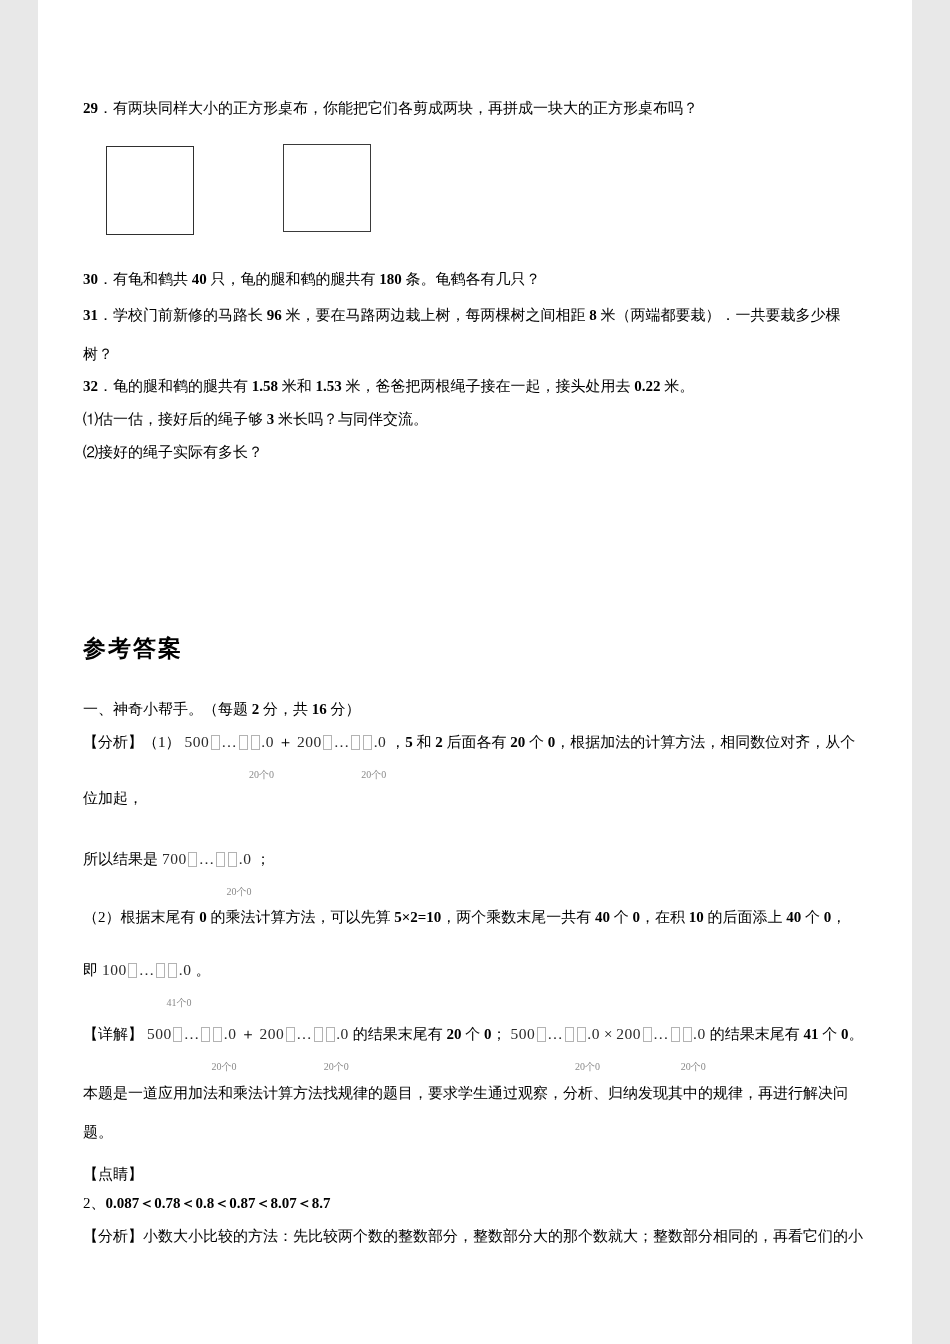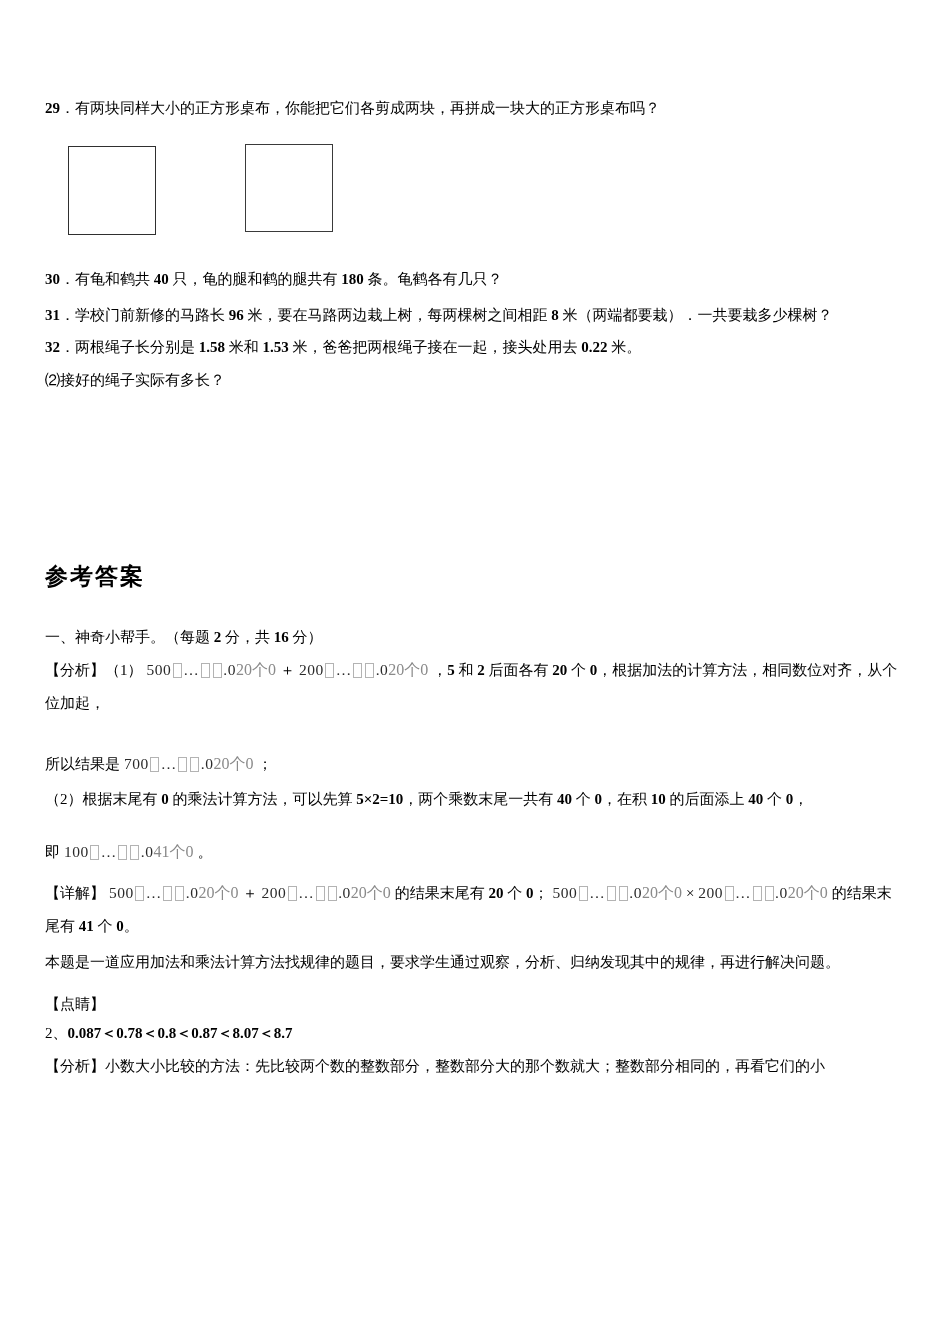--- a/index.html
+++ b/index.html
@@ -1,18 +1,18 @@
 <!DOCTYPE html>
 <html><head>
 <meta charset="utf-8">
 <style>
   html, body { margin: 0; padding: 0; background: #e8e8e8; }
   .sheet {
     position: relative;
-    width: 950px;
+    width: 874px;
     height: 1344px;
     margin: 0 auto;
     background: #ffffff;
     box-sizing: border-box;
     padding: 92px 45px 0 45px;
     font-family: "Liberation Serif", "DejaVu Serif", serif;
     font-size: 15px;
     color: #000000;
     overflow: hidden;
   }
@@ -53,56 +53,57 @@
   #analysis1-2-result { margin-top: 20px; }
   #detail1 { margin-top: 8px; }
   #dianjing { margin-top: 6px; }
   #dianjing-body { margin-top: 0; }
   #ans2 { margin-top: -4px; }
   #analysis2 { margin-top: 0; }
 
   
   .formula {
     display: inline-flex;
-    flex-direction: row;
-    align-items: center;
+    flex-direction: column;
+    align-items: flex-end;
     margin: 0 4px;
     line-height: normal;
     vertical-align: baseline;
   }
   .f-top { font-size: 15.5px; color: #2a2a2a; letter-spacing: 0.5px; white-space: nowrap; line-height: 17px; }
   .f-num { color: #2a2a2a; }
   .f-dots { color: #2a2a2a; }
   .f-box {
     display: inline-block;
     width: 7px; height: 13px;
     border: 1px solid #b3b3b3;
     margin: 0 1.5px;
     vertical-align: -3px;
   }
-  .f-label { font-size: 16px; color: #8a8a8a; margin-top: 2px; white-space: nowrap; }
+  .f-label { font-size: 10px; color: #8a8a8a; margin-top: 18px; white-space: nowrap; }
 </style>
 </head>
 <body>
 
 <div class="sheet">
 
   <p class="para" id="q29"><span class="b">29</span><span>．有两块同样大小的正方形桌布，你能把它们各剪成两块，再拼成一块大的正方形桌布吗？</span></p>
 
   <div class="fig-row">
     <span class="sq"></span>
     <span class="sq sq2"></span>
   </div>
 
   <p class="para" id="q30"><span class="b">30</span><span>．有龟和鹤共 </span><span class="b">40</span><span> 只，龟的腿和鹤的腿共有 </span><span class="b">180</span><span> 条。龟鹤各有几只？</span></p>
 
   <p class="para wrapped" id="q31"><span class="b">31</span><span>．学校门前新修的马路长 </span><span class="b">96</span><span> 米，要在马路两边栽上树，每两棵树之间相距 </span><span class="b">8</span><span> 米（两端都要栽）．一共要栽多少棵树？</span></p>
 
-  <p class="para" id="q32"><span class="b">32</span><span>．两根绳子长分别是 </span><span class="b">1.58</span><span> 米和 </span><span class="b">1.53</span><span> 米，爸爸把两根绳子接在一起，接头处用去 </span><span class="b">0.22</span><span> 米。</span></p>
+  <p class="para" id="q32"><span class="b">32</span><span>．龟的腿和鹤的腿共有 </span><span class="b">1.58</span><span> 米和 </span><span class="b">1.53</span><span> 米，爸爸把两根绳子接在一起，接头处用去 </span><span class="b">0.22</span><span> 米。</span></p>
 
+  <p class="para" id="q32-1"><span>⑴估一估，接好后的绳子够 </span><span class="b">3</span><span> 米长吗？与同伴交流。</span></p>
 
   <p class="para" id="q32-2"><span>⑵接好的绳子实际有多长？</span></p>
 
   <h1 class="para" id="ans-heading">参考答案</h1>
 
   <p class="para" id="sec1"><span>一、神奇小帮手。（每题 </span><span class="b">2</span><span> 分，共 </span><span class="b">16</span><span> 分）</span></p>
 
 
   <p class="para" id="analysis1"><span>【分析】（1）</span><span class="formula">
         <span class="f-top"><span class="f-num">500</span><span class="f-box"></span><span class="f-dots">…</span><span class="f-box"></span><span class="f-box"></span><span class="f-num">.0</span></span>

